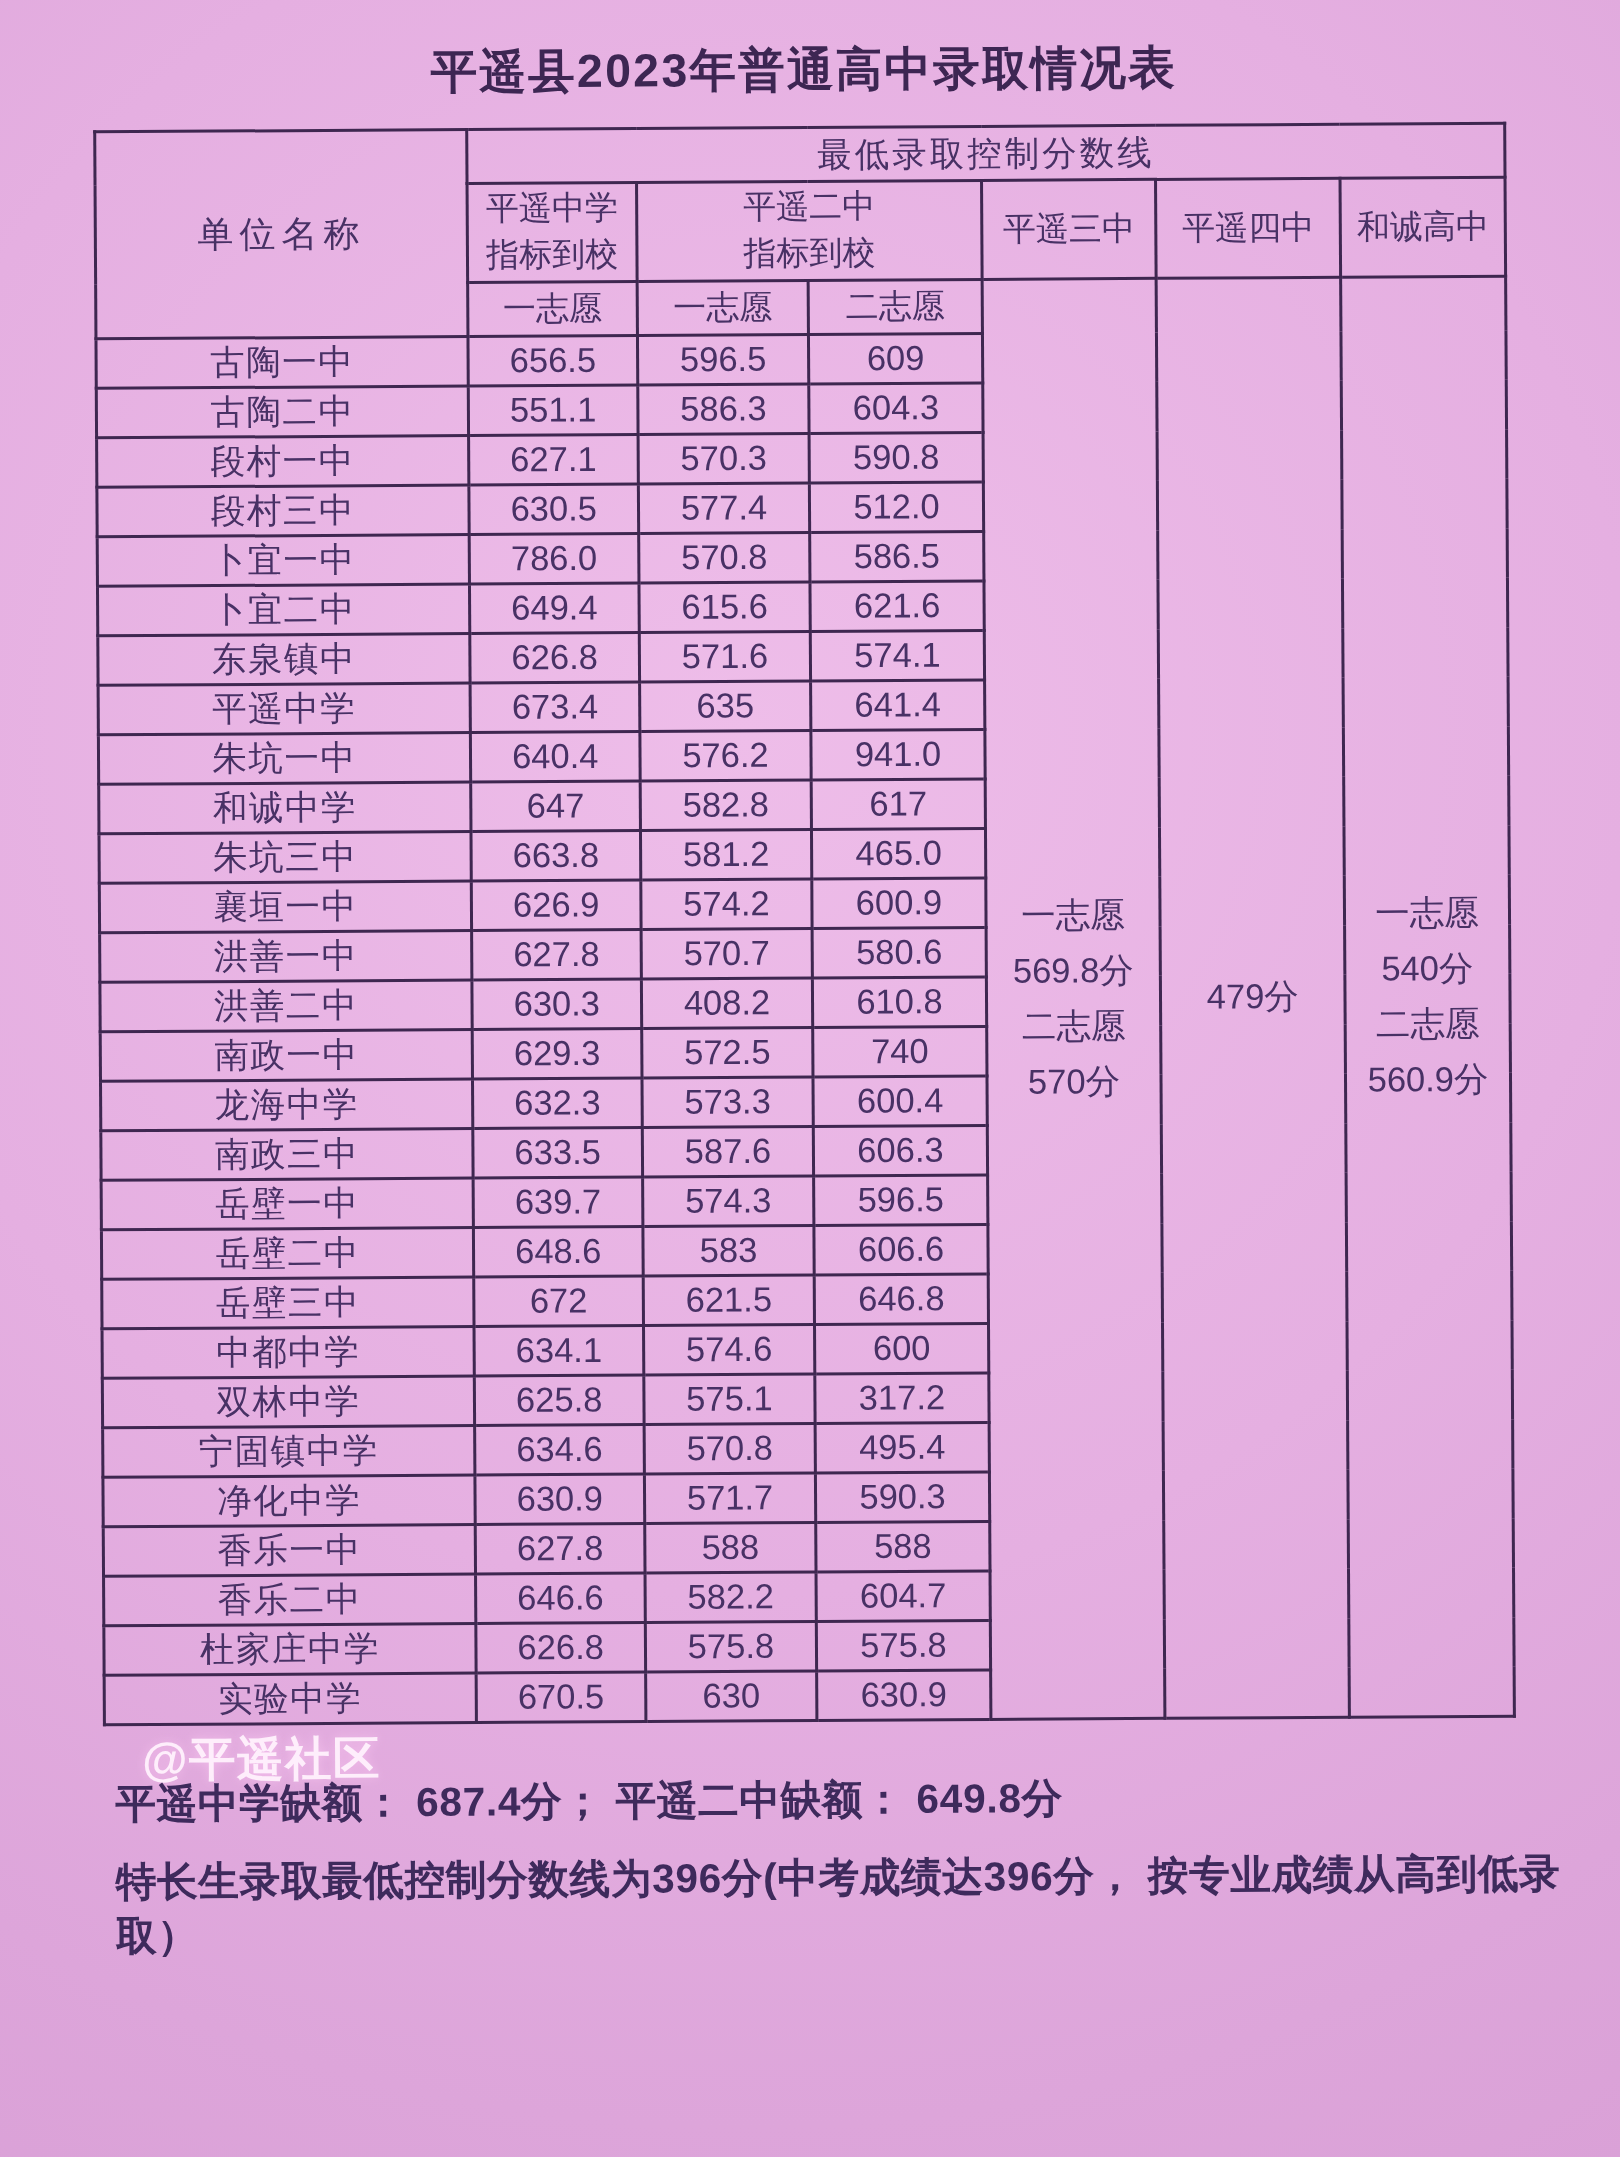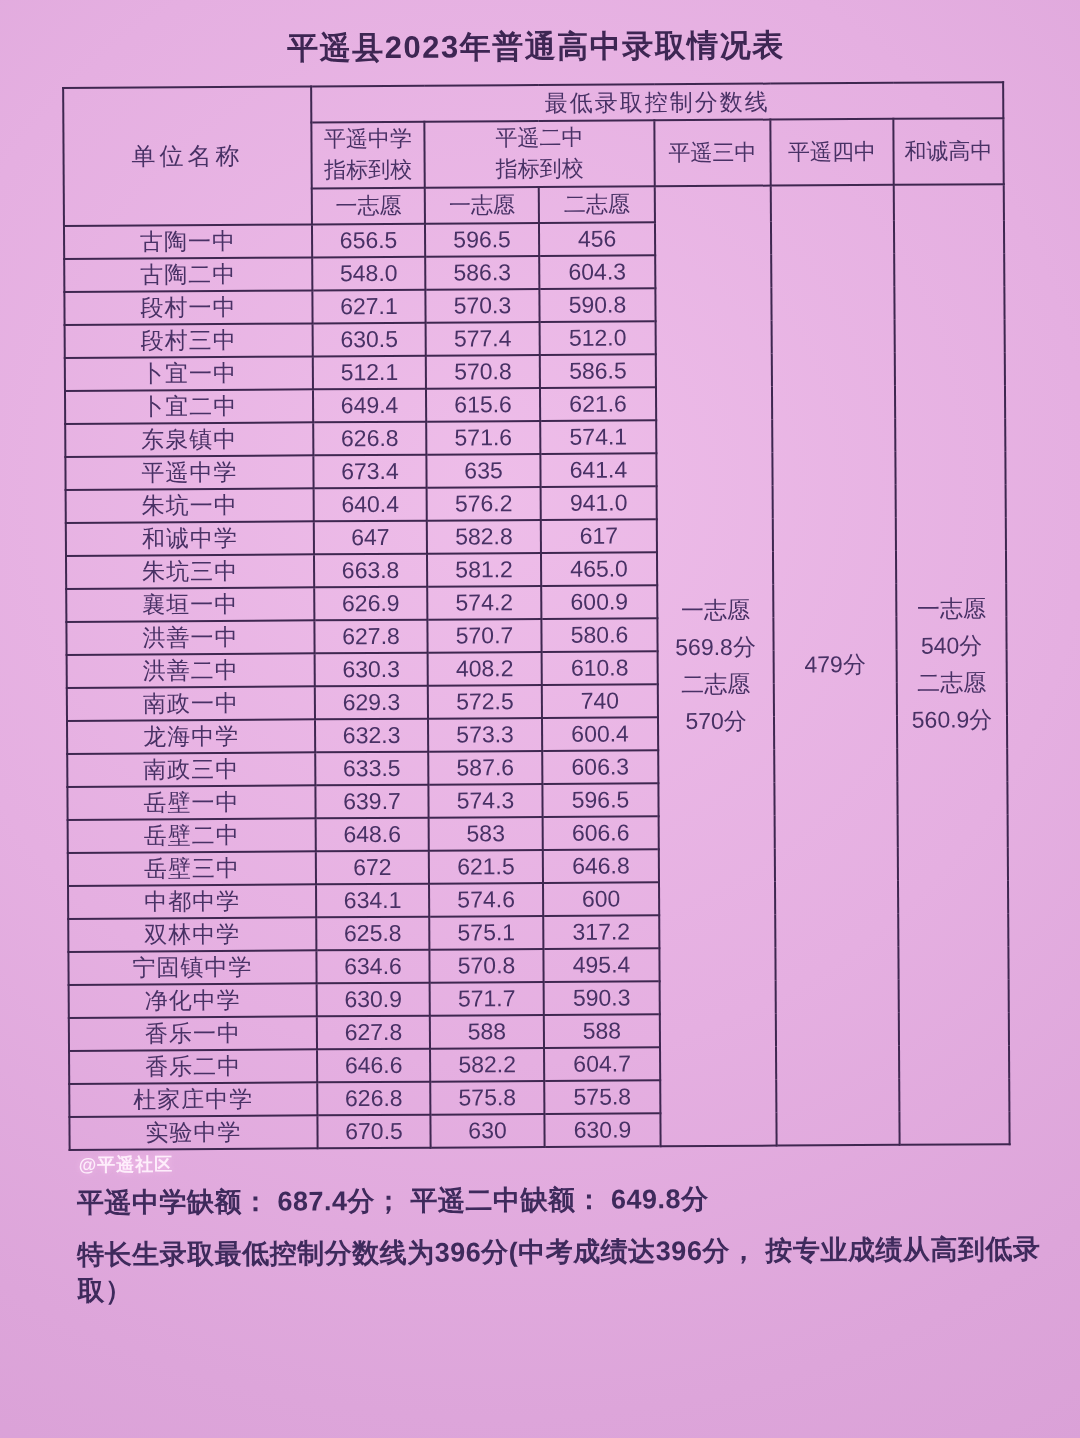--- a/index.html
+++ b/index.html
@@ -27,22 +27,22 @@
   tr.r-cols{height:66px;}
   .col-head{font-size:22px;line-height:1.4;white-space:pre-line;}
   tr.r-sub{height:36px;}
   .sub-head{font-size:22px;}
   .unit-head{font-size:24px;letter-spacing:4px;}
   tbody tr.data{height:33px;}
   tbody tr.data td{font-size:23px;}
   td.name-col{letter-spacing:1px;}
   td.tall-cell{font-size:23px;line-height:1.62;white-space:pre-line;}
   .watermark{
-    position:absolute;left:76px;top:1150px;
-    font-size:18px;font-weight:700;letter-spacing:1px;
+    position:absolute;left:92px;top:1150px;
+    font-size:31px;font-weight:700;letter-spacing:1px;
     color:rgba(255,242,253,0.93);
     text-shadow:0 0 7px rgba(255,205,245,0.65);
   }
   .footnote-1{position:absolute;left:74px;top:1182px;font-size:27px;font-weight:600;color:#3e2a5c;letter-spacing:0.5px;}
   .footnote-2{position:absolute;left:74px;top:1234px;font-size:27px;font-weight:600;color:#3e2a5c;letter-spacing:0.5px;}
 </style>
 </head>
 <body>
 
 <div class="sheet">
@@ -84,43 +84,43 @@
         <td rowspan="29" class="tall-cell">479分</td>
         <td rowspan="29" class="tall-cell">一志愿
 540分
 二志愿
 560.9分</td>
       </tr>
     <tr class="data">
           <td class="name-col">古陶一中</td>
           <td>656.5</td>
           <td>596.5</td>
-          <td>456</td>
+          <td>609</td>
         </tr>
         <tr class="data">
           <td class="name-col">古陶二中</td>
-          <td>548.0</td>
+          <td>551.1</td>
           <td>586.3</td>
           <td>604.3</td>
         </tr>
         <tr class="data">
           <td class="name-col">段村一中</td>
           <td>627.1</td>
           <td>570.3</td>
           <td>590.8</td>
         </tr>
         <tr class="data">
           <td class="name-col">段村三中</td>
           <td>630.5</td>
           <td>577.4</td>
           <td>512.0</td>
         </tr>
         <tr class="data">
           <td class="name-col">卜宜一中</td>
-          <td>512.1</td>
+          <td>786.0</td>
           <td>570.8</td>
           <td>586.5</td>
         </tr>
         <tr class="data">
           <td class="name-col">卜宜二中</td>
           <td>649.4</td>
           <td>615.6</td>
           <td>621.6</td>
         </tr>
         <tr class="data">

